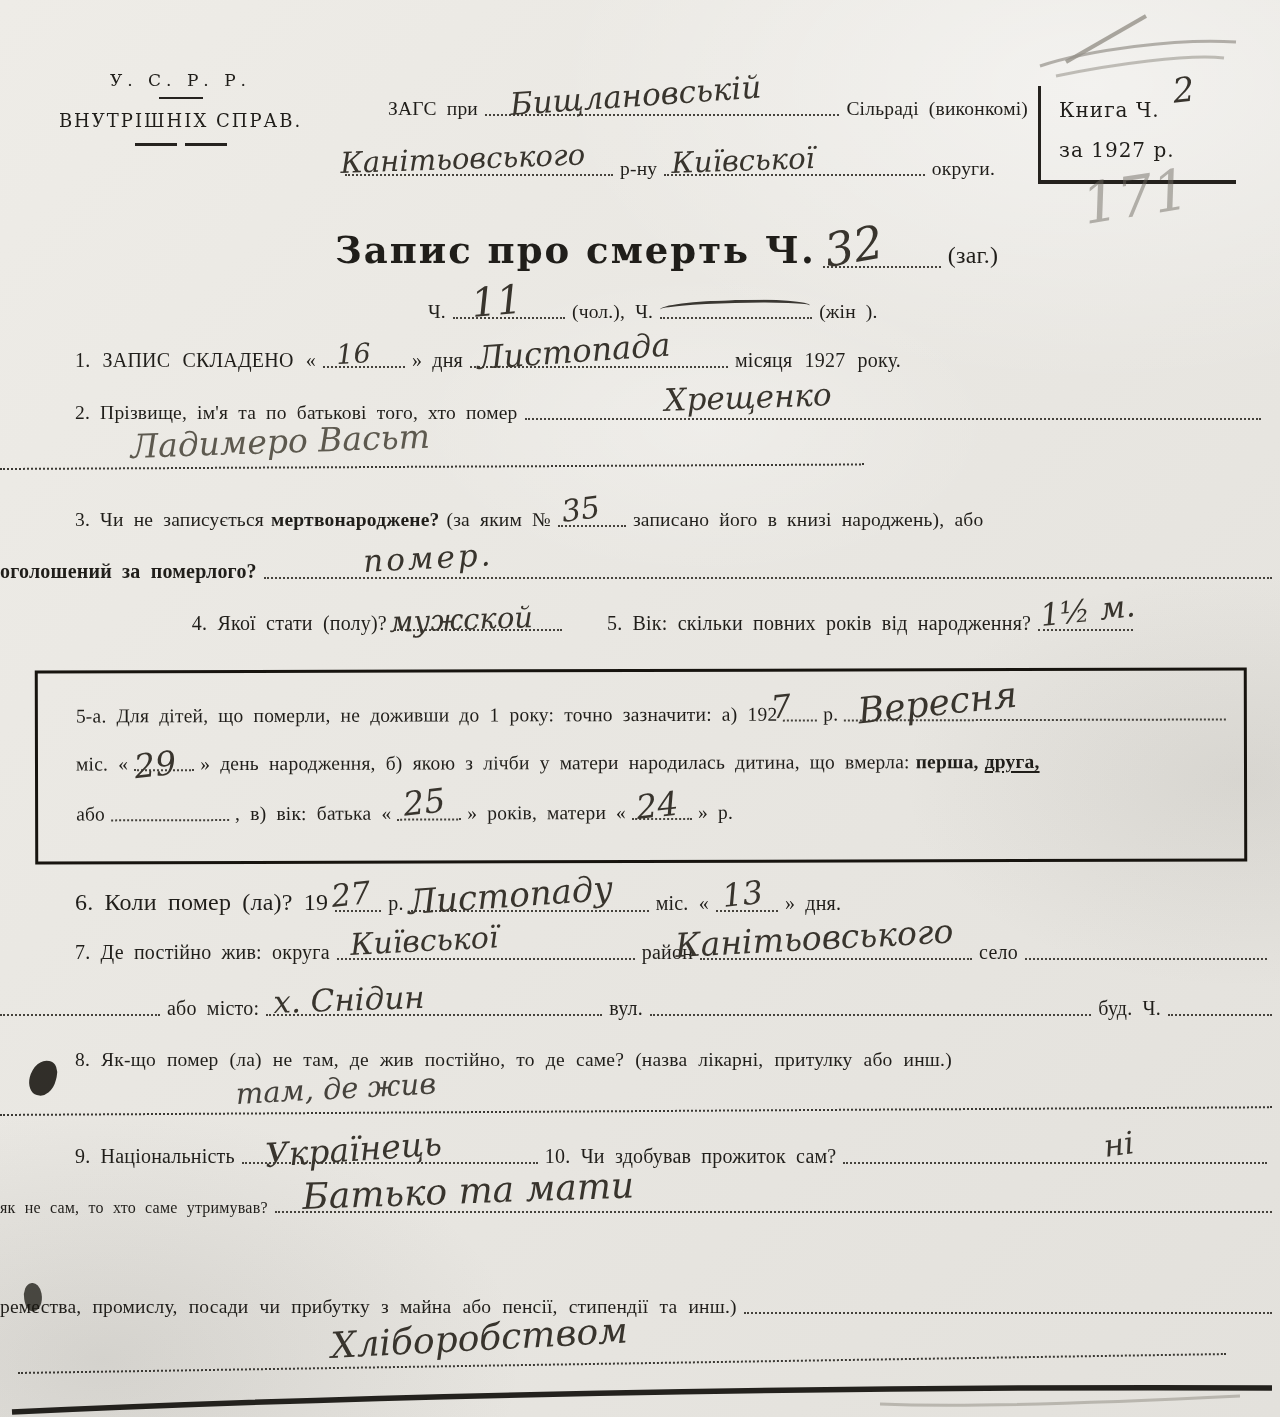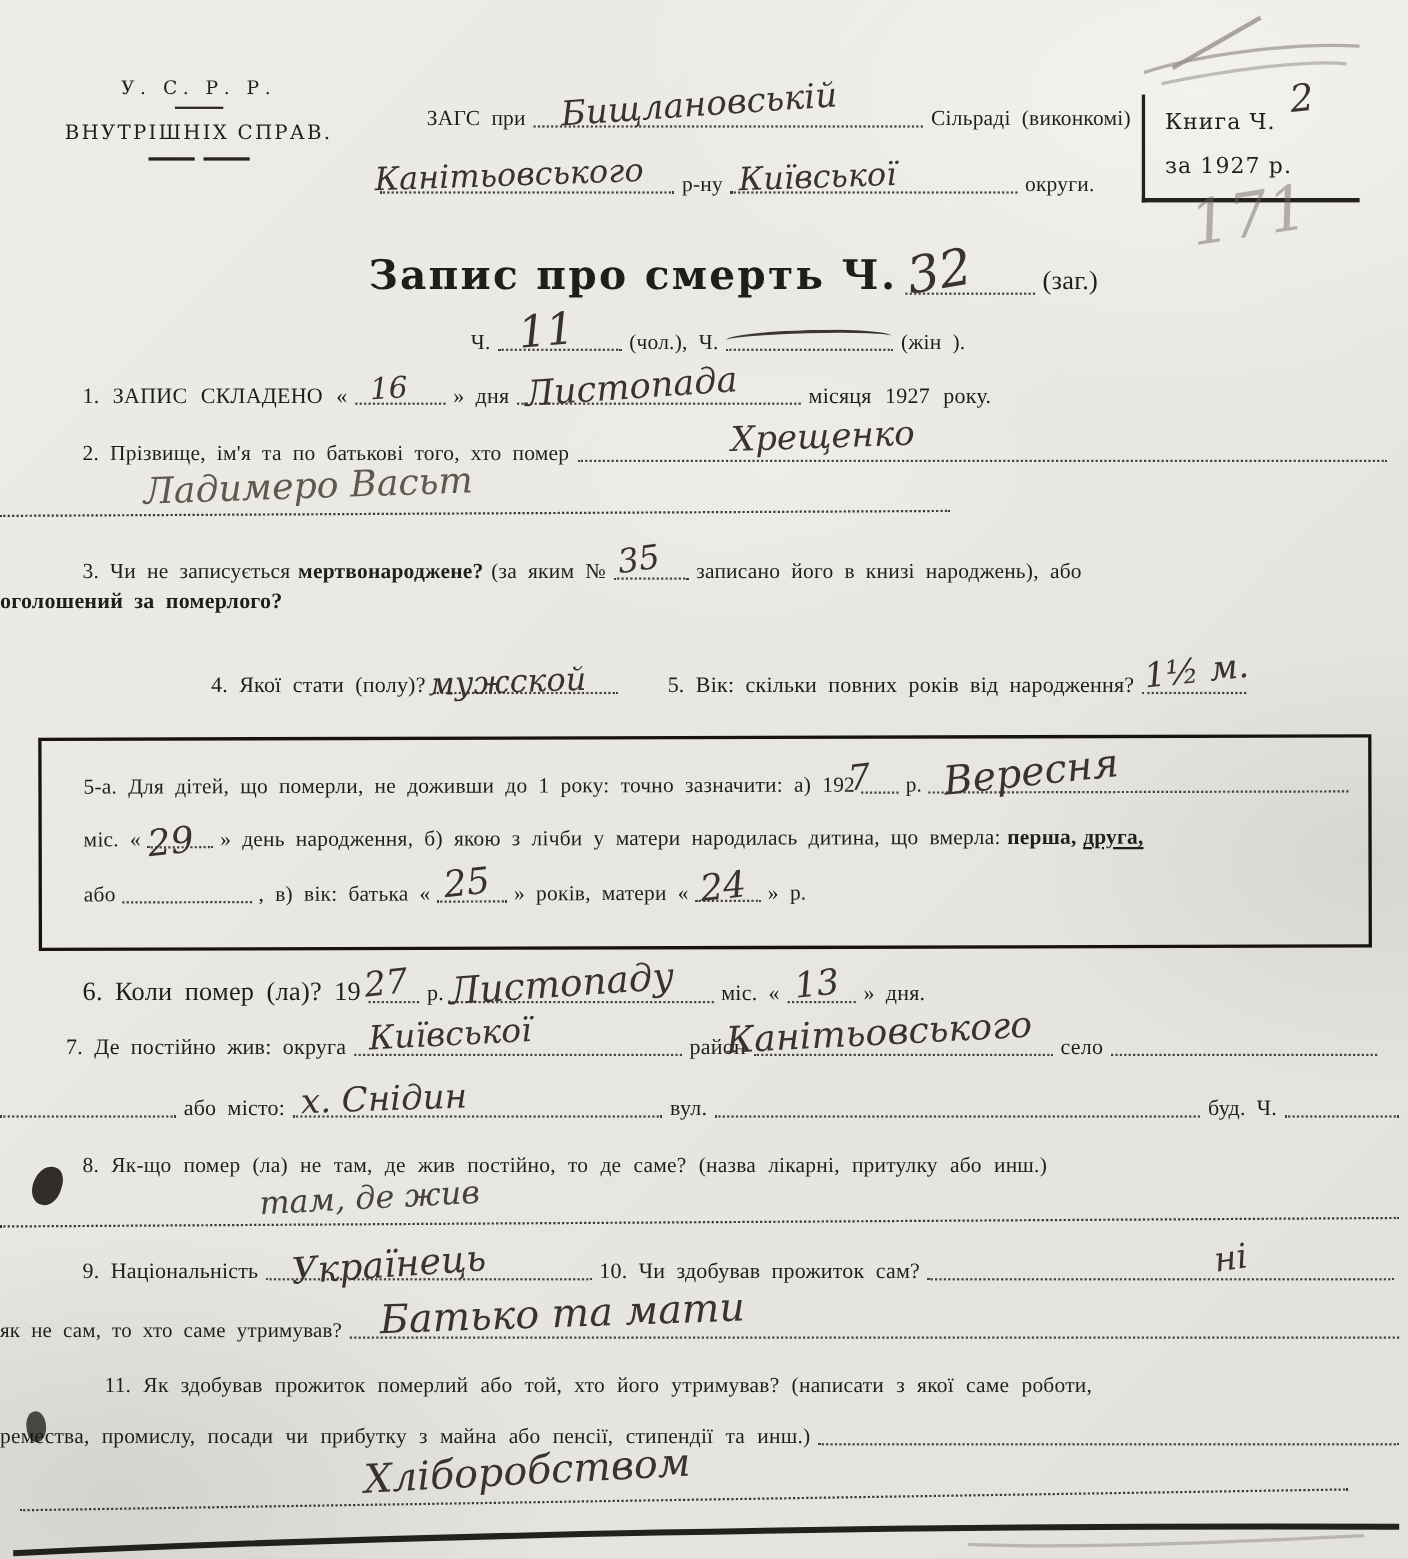--- a/index.html
+++ b/index.html
@@ -139,21 +139,21 @@
 
   <div class="line" style="left:75px; top:509px; width:1176px;">
     <span class="pr">3. Чи не записується</span>
     <span class="pr b">мертвонароджене?</span>
     <span class="pr">(за яким №</span>
     <span class="dots" style="width:68px;">
       <span class="hw" style="left:6px; bottom:-2px; font-size:30px; transform:rotate(-8deg);">35</span>
     </span>
     <span class="pr">записано його в книзі народжень), або</span>
   </div>
-  <div class="line" style="left:0; top:536px; width:1272px;flex-direction:column;">
+  <div class="line" style="left:0; top:560px; width:1272px;">
     <span class="pr b" style="font-size:20px;">оголошений за померлого?</span>
     <span class="dots grow">
       <span class="hw" style="left:100px; bottom:0; font-size:31px; letter-spacing:3px;">помер.</span>
     </span>
   </div>
 
   <div class="line" style="left:75px; top:612px; width:1175px;justify-content:center;">
     <span class="pr" style="font-size:20px;">4. Якої стати (полу)?</span>
     <span class="dots" style="width:168px;">
       <span class="hw" style="left:-4px; bottom:-8px; font-size:29px; transform:rotate(-2deg);">мужской</span>
@@ -208,21 +208,21 @@
     <span class="dots" style="width:238px;">
       <span class="hw" style="left:-2px; bottom:-9px; font-size:34px; transform:rotate(-4deg);">Листопаду</span>
     </span>
     <span class="pr" style="font-size:20px;">міс. «</span>
     <span class="dots" style="width:62px;">
       <span class="hw" style="left:8px; bottom:-2px; font-size:32px; transform:rotate(-6deg);">13</span>
     </span>
     <span class="pr" style="font-size:20px;">» дня.</span>
   </div>
 
-  <div class="line" style="left:60px; top:941px; width:1192px;justify-content:space-between;">
+  <div class="line" style="left:75px; top:941px; width:1192px;justify-content:space-between;">
     <span class="pr" style="font-size:20px;">7. Де постійно жив: округа</span>
     <span class="dots" style="width:298px;">
       <span class="hw" style="left:14px; bottom:-2px; font-size:30px;">Київської</span>
     </span>
     <span class="pr" style="font-size:20px;">район</span>
     <span class="dots" style="width:272px;">
       <span class="hw" style="left:-24px; bottom:-4px; font-size:33px;">Канітьовського</span>
     </span>
     <span class="pr" style="font-size:20px;">село</span>
     <span class="dots grow"></span>
@@ -250,29 +250,26 @@
     <span class="pr" style="font-size:20px;">9. Національність</span>
     <span class="dots" style="width:296px;">
       <span class="hw" style="left:24px; bottom:-10px; font-size:33px; transform:rotate(-4deg);">Українець</span>
     </span>
     <span class="pr" style="font-size:20px;">10. Чи здобував прожиток сам?</span>
     <span class="dots grow">
       <span class="hw" style="left:62%; bottom:0; font-size:31px; transform:rotate(-8deg);">ні</span>
     </span>
   </div>
   <div class="line" style="left:0; top:1199px; width:1272px;">
-    <span class="pr" style="font-size:19px;">як не сам, то хто саме утримував?</span>
+    <span class="pr" style="font-size:16px;">як не сам, то хто саме утримував?</span>
     <span class="dots grow">
       <span class="hw" style="left:28px; bottom:-4px; font-size:36px; transform:rotate(-2deg);">Батько та мати</span>
     </span>
   </div>
 
-  <div class="line" style="left:95px; top:1249px;">
-    <span class="pr" style="word-spacing:6px;">11. Як здобував прожиток померлий або той, хто його утримував? (написати з якої саме роботи,</span>
-  </div>
   <div class="line" style="left:0; top:1296px; width:1272px;">
     <span class="pr" style="word-spacing:6px;">ремества, промислу, посади чи прибутку з майна або пенсії, стипендії та инш.)</span>
     <span class="dots grow"></span>
   </div>
   <span class="hw free" style="left:330px; top:1328px; font-size:36px;">Хліборобством</span>
   <div class="dotline" style="left:18px; top:1372px; width:1208px; transform:rotate(-.9deg);"></div>
   <div class="blot" style="left:24px; top:1283px; width:18px; height:28px; border-radius:55% 45% 60% 40%; transform:rotate(-10deg); opacity:.75;"></div>
 
   <svg style="left:0; top:1378px;" width="1280" height="39" viewBox="0 0 1280 39">
     <path d="M 12 34 C 350 18, 820 8, 1272 10" stroke="#23211d" stroke-width="5.5" fill="none"></path>

